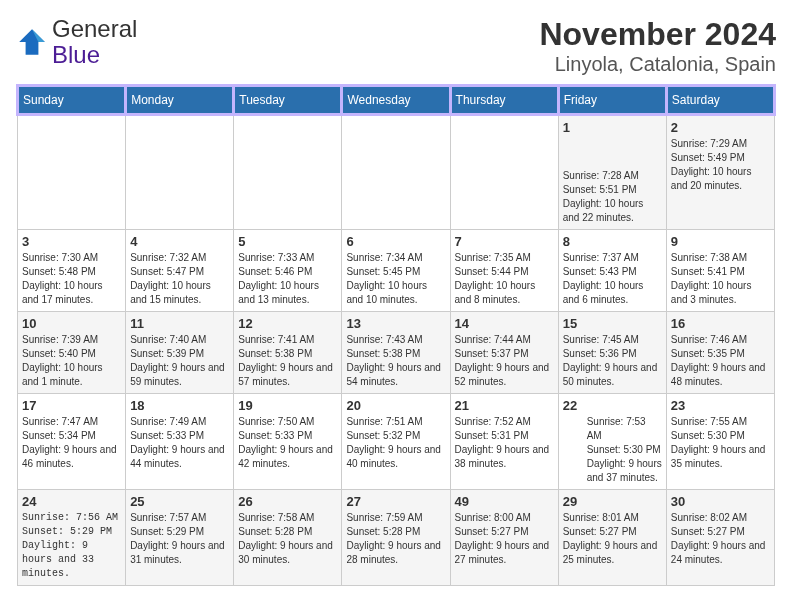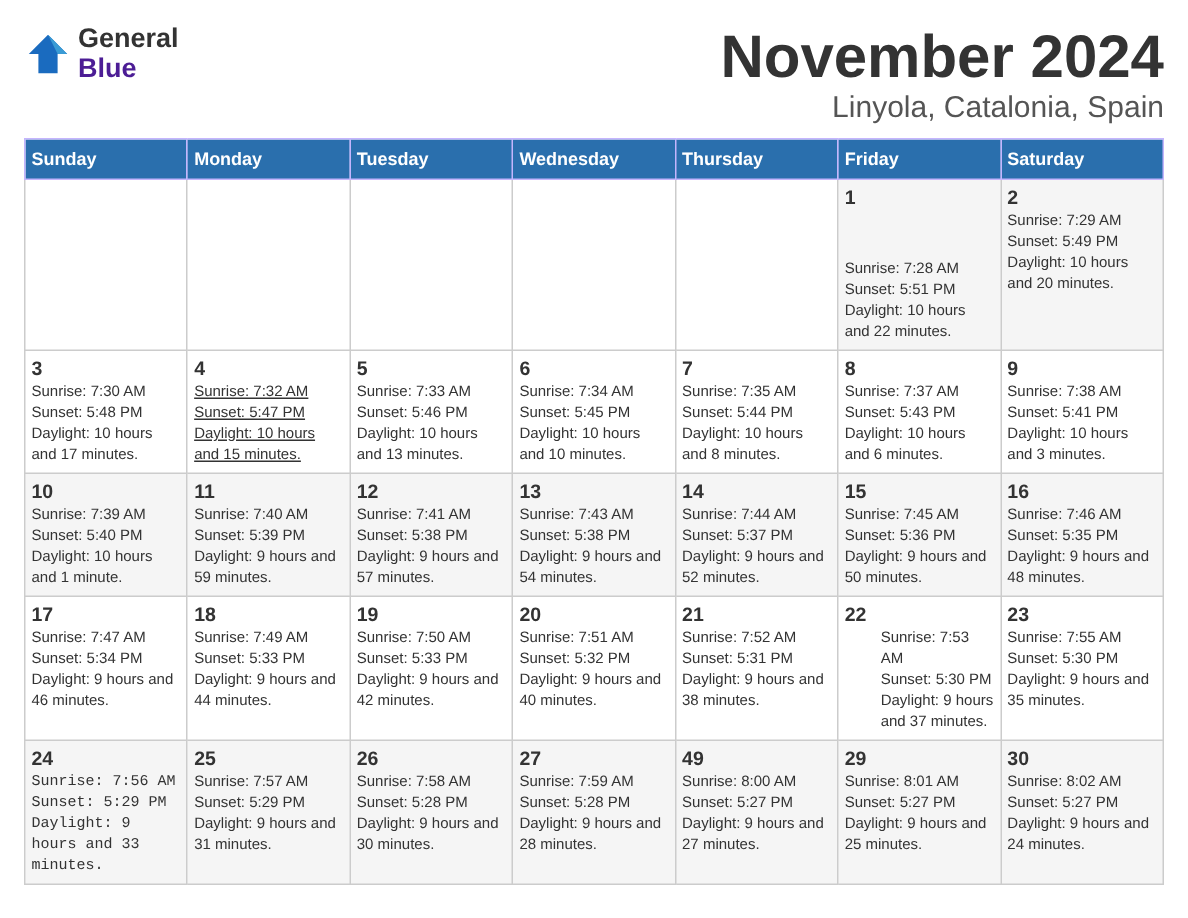--- a/index.html
+++ b/index.html
@@ -15,55 +15,55 @@
       justify-content: space-between;
       align-items: flex-start;
       margin-bottom: 8px;
     }
     .logo {
       display: flex;
       align-items: center;
       gap: 4px;
     }
     .logo-text {
-      font-size: 18px;
-      font-weight: bold;
+      font-size: 24px;
+      font-weight: normal;
       line-height: 1.1;
     }
     .logo-general { color: #333; }
     .logo-blue { color: #4c1d95; }
     .logo-icon {
       width: 32px;
       height: 32px;
     }
     .title-area {
       text-align: right;
     }
     .month-title {
-      font-size: 40px;
+      font-size: 32px;
       font-weight: bold;
       color: #333;
     }
     .location-title {
       font-size: 20px;
       color: #555;
     }
     table {
       width: 100%;
       border-collapse: collapse;
       table-layout: fixed;
     }
     thead tr th {
       background-color: #2a6fad;
       color: #fff;
       font-size: 12px;
-      font-weight: bold;
+      font-weight: normal;
       padding: 6px 4px;
       text-align: left;
-      border: 1px solid #c4b5fd;
+      border: 3px solid #c4b5fd;
     }
     tbody tr td {
       border: 1px solid #ccc;
       vertical-align: top;
       padding: 4px;
       font-size: 10px;
       height: 80px;
       background: #fff;
     }
     tbody tr:nth-child(odd) td {
@@ -139,21 +139,21 @@
       </tr>
       <tr>
         <td>
           <span class="day-num">3</span>
           <div class="day-info" style="white-space: pre-line;">Sunrise: 7:30 AM
 Sunset: 5:48 PM
 Daylight: 10 hours and 17 minutes.</div>
         </td>
         <td>
           <span class="day-num">4</span>
-          <div class="day-info" style="white-space: pre-line; text-decoration: underline;">Sunrise: 7:32 AM
+          <div class="day-info" style="white-space: pre-line;">Sunrise: 7:32 AM
 Sunset: 5:47 PM
 Daylight: 10 hours and 15 minutes.</div>
         </td>
         <td>
           <span class="day-num">5</span>
           <div class="day-info" style="white-space: pre-line;">Sunrise: 7:33 AM
 Sunset: 5:46 PM
 Daylight: 10 hours and 13 minutes.</div>
         </td>
         <td>

